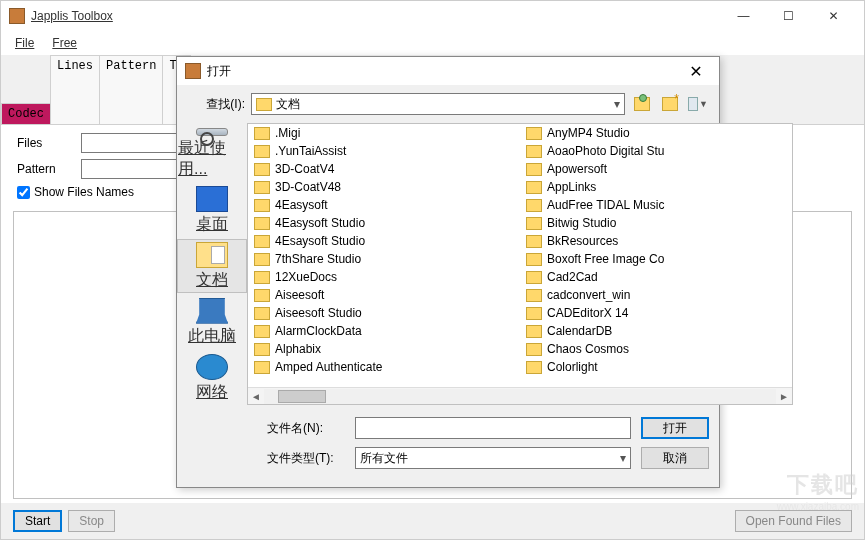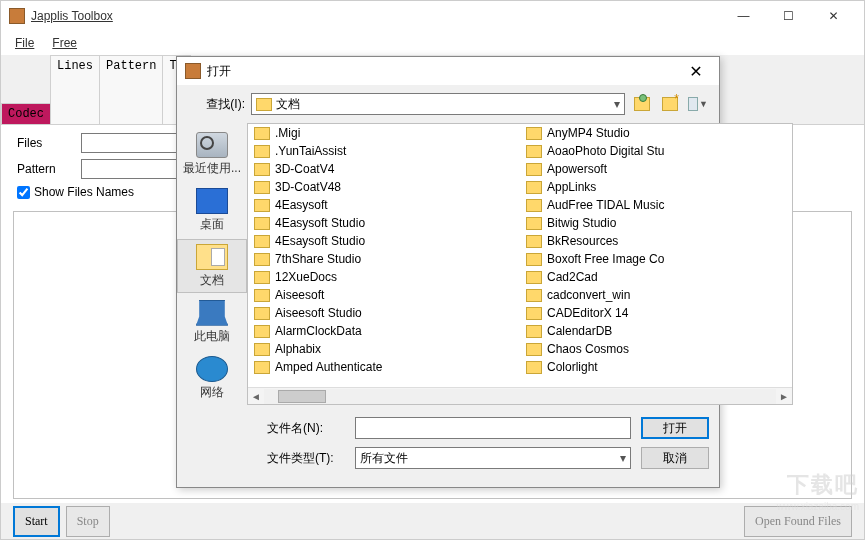--- a/index.html
+++ b/index.html
@@ -22,21 +22,21 @@
 .form-area { padding: 8px 16px; font-family: "Courier New", monospace; }
 .form-row { display: flex; align-items: center; margin-bottom: 6px; }
 .form-row label { width: 64px; }
 .form-row input[type=text] { width: 260px; height: 20px; border: 1px solid #7a7a7a; padding: 0 4px; background: #fff; }
 .chk-row { display: flex; align-items: center; gap: 4px; margin-top: 4px; }
 .chk-row input { width: 13px; height: 13px; }
 
 .content-area { flex: 1; margin: 4px 12px; border: 1px solid #c0c0c0; background: #fff; }
 
 .bottom-bar { height: 36px; display: flex; align-items: center; padding: 0 12px; background: #f0f0f0; }
-.btn { height: 31px; padding: 0 10px; border: 1px solid #adadad; background: #e1e1e1; display: inline-flex; align-items: center; font-family: Liberation Serif, serif; }
+.btn { height: 22px; padding: 0 10px; border: 1px solid #adadad; background: #e1e1e1; display: inline-flex; align-items: center; font-family: Liberation Sans, sans-serif; }
 .btn.primary { border: 2px solid #0078d7; }
 .btn.disabled { color: #888; background: #e8e8e8; }
 .bottom-bar .spacer { flex: 1; }
 
 
 .dialog { position: absolute; left: 176px; top: 56px; width: 544px; height: 432px; border: 1px solid #888; background: #f0f0f0; box-shadow: 2px 2px 8px rgba(0,0,0,0.2); display: flex; flex-direction: column; }
 .dlg-title { height: 28px; display: flex; align-items: center; padding: 0 8px; background: #fff; }
 .dlg-title .app-icon { width: 16px; height: 16px; background: #c87c3a; border: 1px solid #8a5a2a; margin-right: 6px; }
 .dlg-title .t { flex: 1; }
 .dlg-close { width: 30px; height: 24px; display: flex; align-items: center; justify-content: center; font-size: 16px; }
@@ -59,21 +59,21 @@
 .place { width: 70px; height: 54px; display: flex; flex-direction: column; align-items: center; justify-content: center; gap: 2px; border: 1px solid transparent; }
 .place.selected { background: #e5e5e5; border: 1px solid #c0c0c0; }
 .place .pic { width: 32px; height: 26px; }
 .pic.recent { background: linear-gradient(#d0d8e0,#a8b4c0); border:1px solid #888; border-radius:3px; position:relative;}
 .pic.recent::after{content:"";position:absolute;left:3px;top:3px;width:10px;height:10px;border:2px solid #444;border-radius:50%;}
 .pic.desktop { background:#2a6fd6; border:1px solid #1a4a96;}
 .pic.docs { background:#ffe08a; border:1px solid #caa637; position:relative;}
 .pic.docs::after{content:"";position:absolute;right:2px;top:3px;width:12px;height:16px;background:#fff;border:1px solid #aaa;}
 .pic.pc { background:#3a7ac0; border:1px solid #225a96; clip-path: polygon(10% 0,90% 0,90% 65%,100% 100%,0 100%,10% 65%);}
 .pic.net { background:#2a8ad0; border-radius:50%; border:1px solid #1a5a90;}
-.place .lbl { font-size: 12px; color:#333; }
+.place .lbl { font-size: 16px; color:#333;text-decoration:underline; }
 
 .file-list { flex: 1; background: #fff; border: 1px solid #c0c0c0; margin: 0 8px 6px 0; display: flex; flex-direction: column; }
 .file-cols { flex:1; display: flex; overflow: hidden; }
 .file-col { width: 272px; padding: 0 4px; }
 .file-item { display: flex; align-items: center; height: 18px; gap: 5px; padding: 0 2px; white-space: nowrap; overflow: hidden; }
 .folder-ico { width: 16px; height: 13px; background: #ffd86b; border: 1px solid #caa637; flex-shrink: 0; }
 .h-scroll { height: 17px; border-top: 1px solid #ddd; display:flex; align-items:center; background:#f4f4f4;}
 .h-scroll .track{flex:1;height:15px;background:#f0f0f0;position:relative;}
 .h-scroll .thumb{position:absolute;left:14px;top:1px;width:48px;height:13px;background:#cdcdcd;border:1px solid #aaa;}
 .h-scroll .arr{width:16px;height:15px;display:flex;align-items:center;justify-content:center;color:#666;font-size:10px;}

